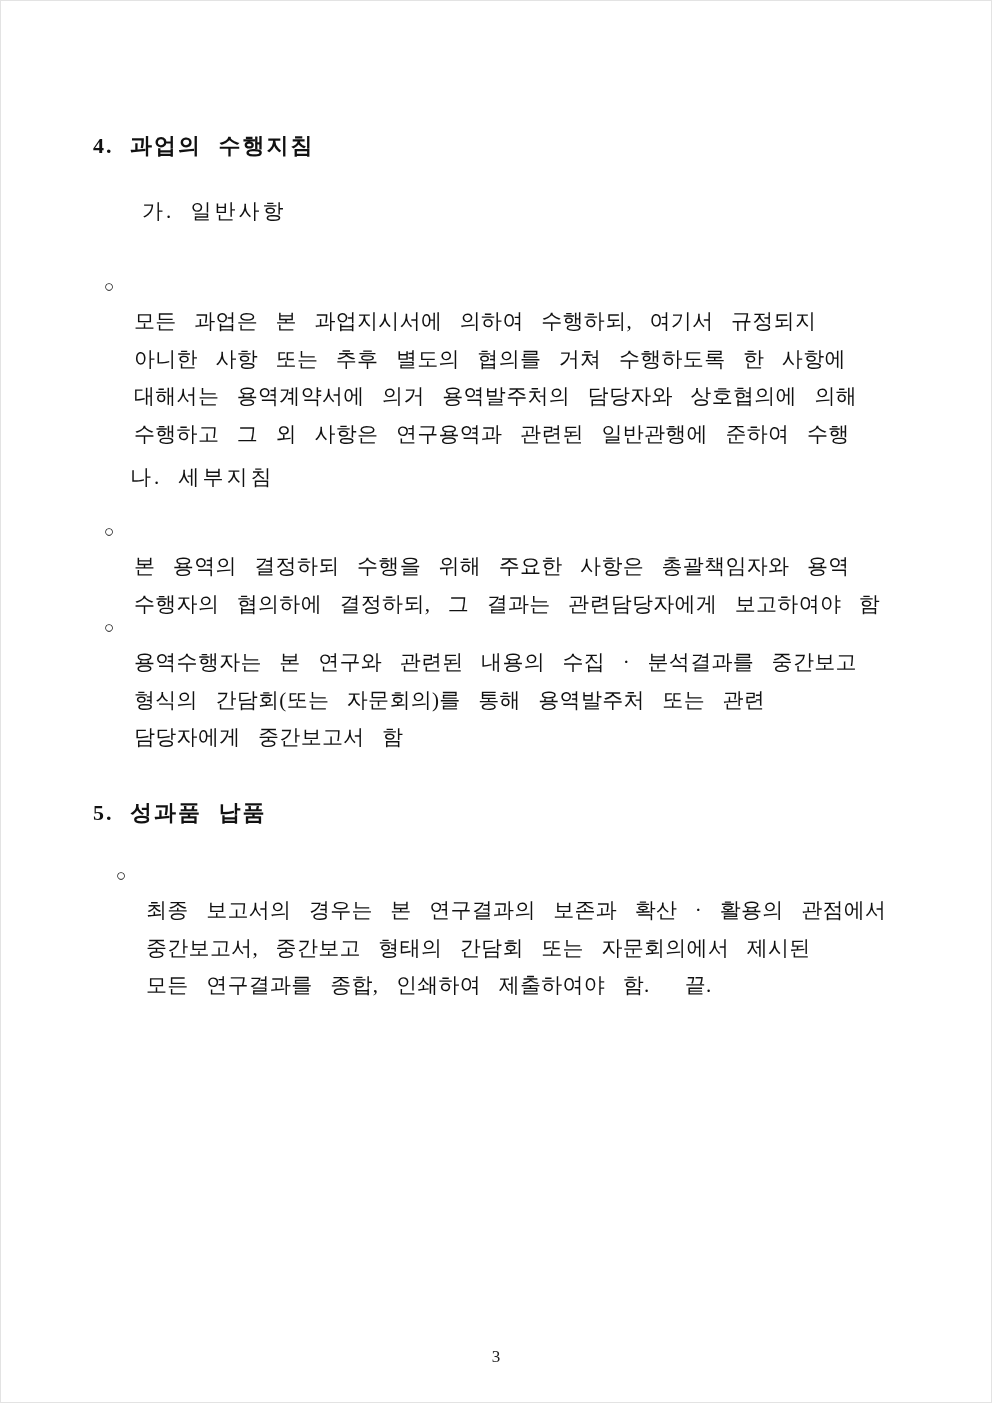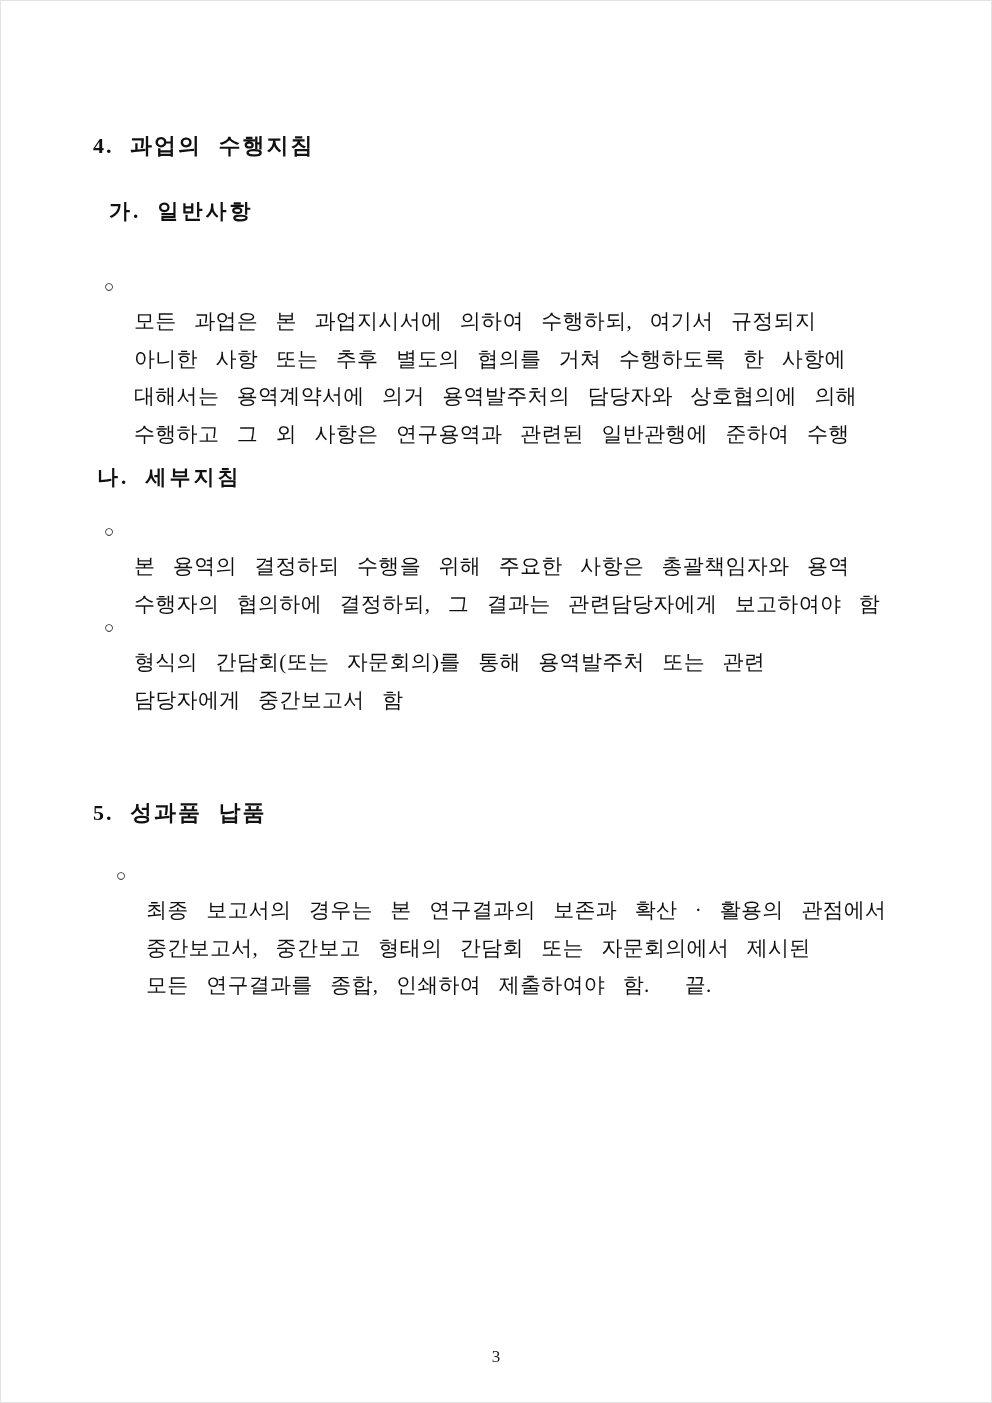--- a/index.html
+++ b/index.html
@@ -23,24 +23,25 @@
     position: absolute;
     font-size: 22px;
     font-weight: bold;
     letter-spacing: 2px;
     word-spacing: 9px;
     white-space: pre;
   }
   .heading-sub {
     position: absolute;
     font-size: 21px;
-    font-weight: bold;
+    font-weight: normal;
     letter-spacing: 3px;
     word-spacing: 8px;
     white-space: pre;
+    margin-left: 33px;
   }
   .bullet {
     position: absolute;
     display: flex;
     align-items: flex-start;
   }
   .bullet .marker {
     flex: 0 0 30px;
     width: 30px;
     font-size: 17px;
@@ -94,20 +95,21 @@
     <span class="marker">○</span>
     <div class="lines">
       <div class="line">본 용역의 결정하되 수행을 위해 주요한 사항은 총괄책임자와 용역</div>
       <div class="line">수행자의 협의하에 결정하되, 그 결과는 관련담당자에게 보고하여야 함</div>
     </div>
   </div>
 
   <div class="bullet" style="left:103px; top:608px; width:800px;">
     <span class="marker">○</span>
     <div class="lines">
+      <div class="line">용역수행자는 본 연구와 관련된 내용의 수집 · 분석결과를 중간보고</div>
       <div class="line">형식의 간담회(또는 자문회의)를 통해 용역발주처 또는 관련</div>
       <div class="line">담당자에게 중간보고서 함</div>
     </div>
   </div>
 
   <div class="heading-num" style="left:92px; top:797px;">5. 성과품 납품</div>
 
   <div class="bullet" style="left:115px; top:856px; width:800px;">
     <span class="marker">○</span>
     <div class="lines">

